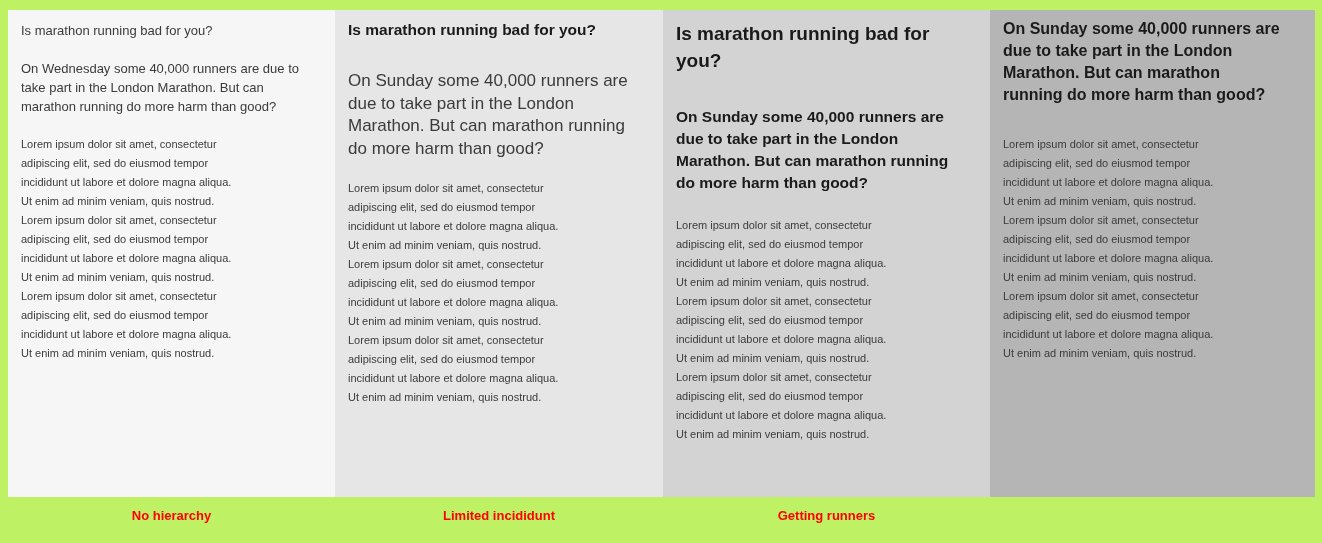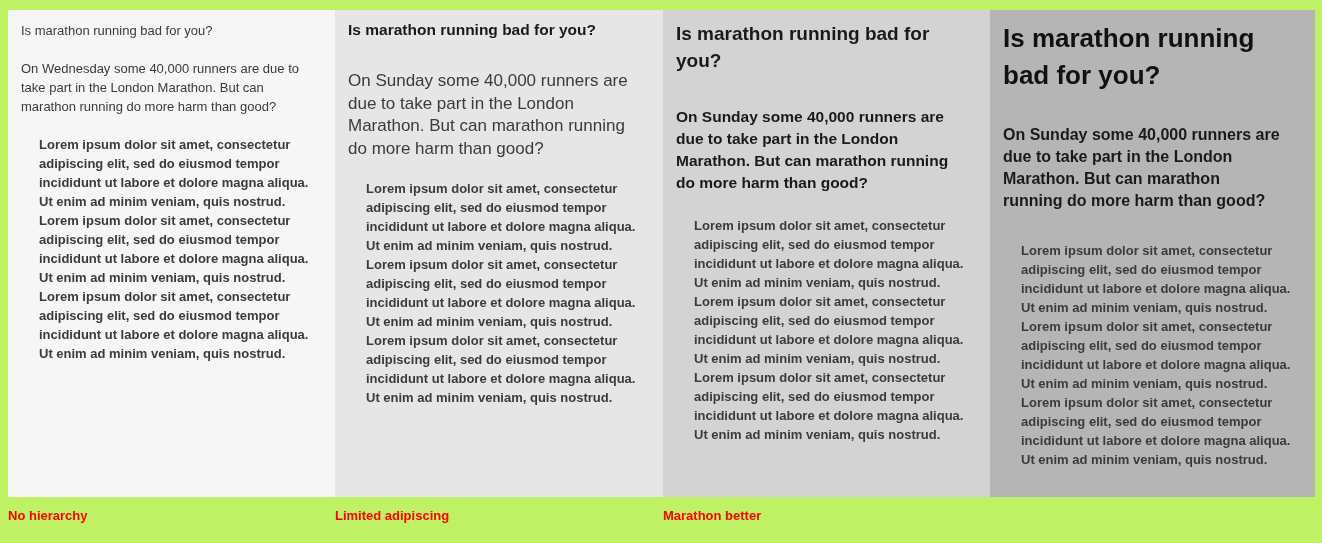--- a/index.html
+++ b/index.html
@@ -35,29 +35,30 @@
   
   .p2 .headline{font-size:15.5px;line-height:20px;font-weight:700;color:#1a1a1a;margin:2px 0 30px;}
   .p2 .subhead {font-size:17px;line-height:22.5px;font-weight:400;margin:0 0 19px;}
   
   .p3 .headline{font-size:19px;line-height:27px;font-weight:700;color:#1a1a1a;margin:2px 0 32px;}
   .p3 .subhead {font-size:15.5px;line-height:22px;font-weight:700;color:#1a1a1a;margin:0 0 22px;}
   
   .p4 .headline{font-size:26px;line-height:37px;font-weight:700;color:#111111;margin:2px 0 30px;}
   .p4 .subhead {font-size:16px;line-height:22px;font-weight:700;color:#1a1a1a;margin:0 0 29px;}
   
-  .bodytext{font-size:13px;line-height:19px;font-weight:700;margin-left:18px;}
+  .bodytext{font-size:11px;line-height:19px;font-weight:400;}
   
   .captions{
     display:flex;
     margin-left:8px;
   }
   .caption{
     box-sizing:border-box;
     padding-top:11px;
+    text-align:center;
     font-size:13px;
     font-weight:700;
     color:#ff0000;
   }
   .c1{width:327px;}
   .c2{width:328px;}
   .c3{width:327px;}
   .c4{width:325px;}
 </style>
 </head>
@@ -121,22 +122,20 @@
 adipiscing elit, sed do eiusmod tempor
 incididunt ut labore et dolore magna aliqua.
 Ut enim ad minim veniam, quis nostrud.
 Lorem ipsum dolor sit amet, consectetur
 adipiscing elit, sed do eiusmod tempor
 incididunt ut labore et dolore magna aliqua.
 Ut enim ad minim veniam, quis nostrud.</p>
     </section>
 
     <section class="panel p4" style="background: rgb(181, 181, 181);">
-      <p class="headline">Is marathon running
-bad for you?</p>
       <p class="subhead">On Sunday some 40,000 runners are
 due to take part in the London
 Marathon. But can marathon
 running do more harm than good?</p>
       <p class="bodytext">Lorem ipsum dolor sit amet, consectetur
 adipiscing elit, sed do eiusmod tempor
 incididunt ut labore et dolore magna aliqua.
 Ut enim ad minim veniam, quis nostrud.
 Lorem ipsum dolor sit amet, consectetur
 adipiscing elit, sed do eiusmod tempor
@@ -145,17 +144,17 @@
 Lorem ipsum dolor sit amet, consectetur
 adipiscing elit, sed do eiusmod tempor
 incididunt ut labore et dolore magna aliqua.
 Ut enim ad minim veniam, quis nostrud.</p>
     </section>
 
   </div>
 
   <div class="captions">
     <div class="caption c1">No hierarchy</div>
-    <div class="caption c2">Limited adipiscing</div>
-    <div class="caption c3">Marathon better</div>
+    <div class="caption c2">Limited incididunt</div>
+    <div class="caption c3">Getting runners</div>
   </div>
 
 </div>
 
 </body></html>

